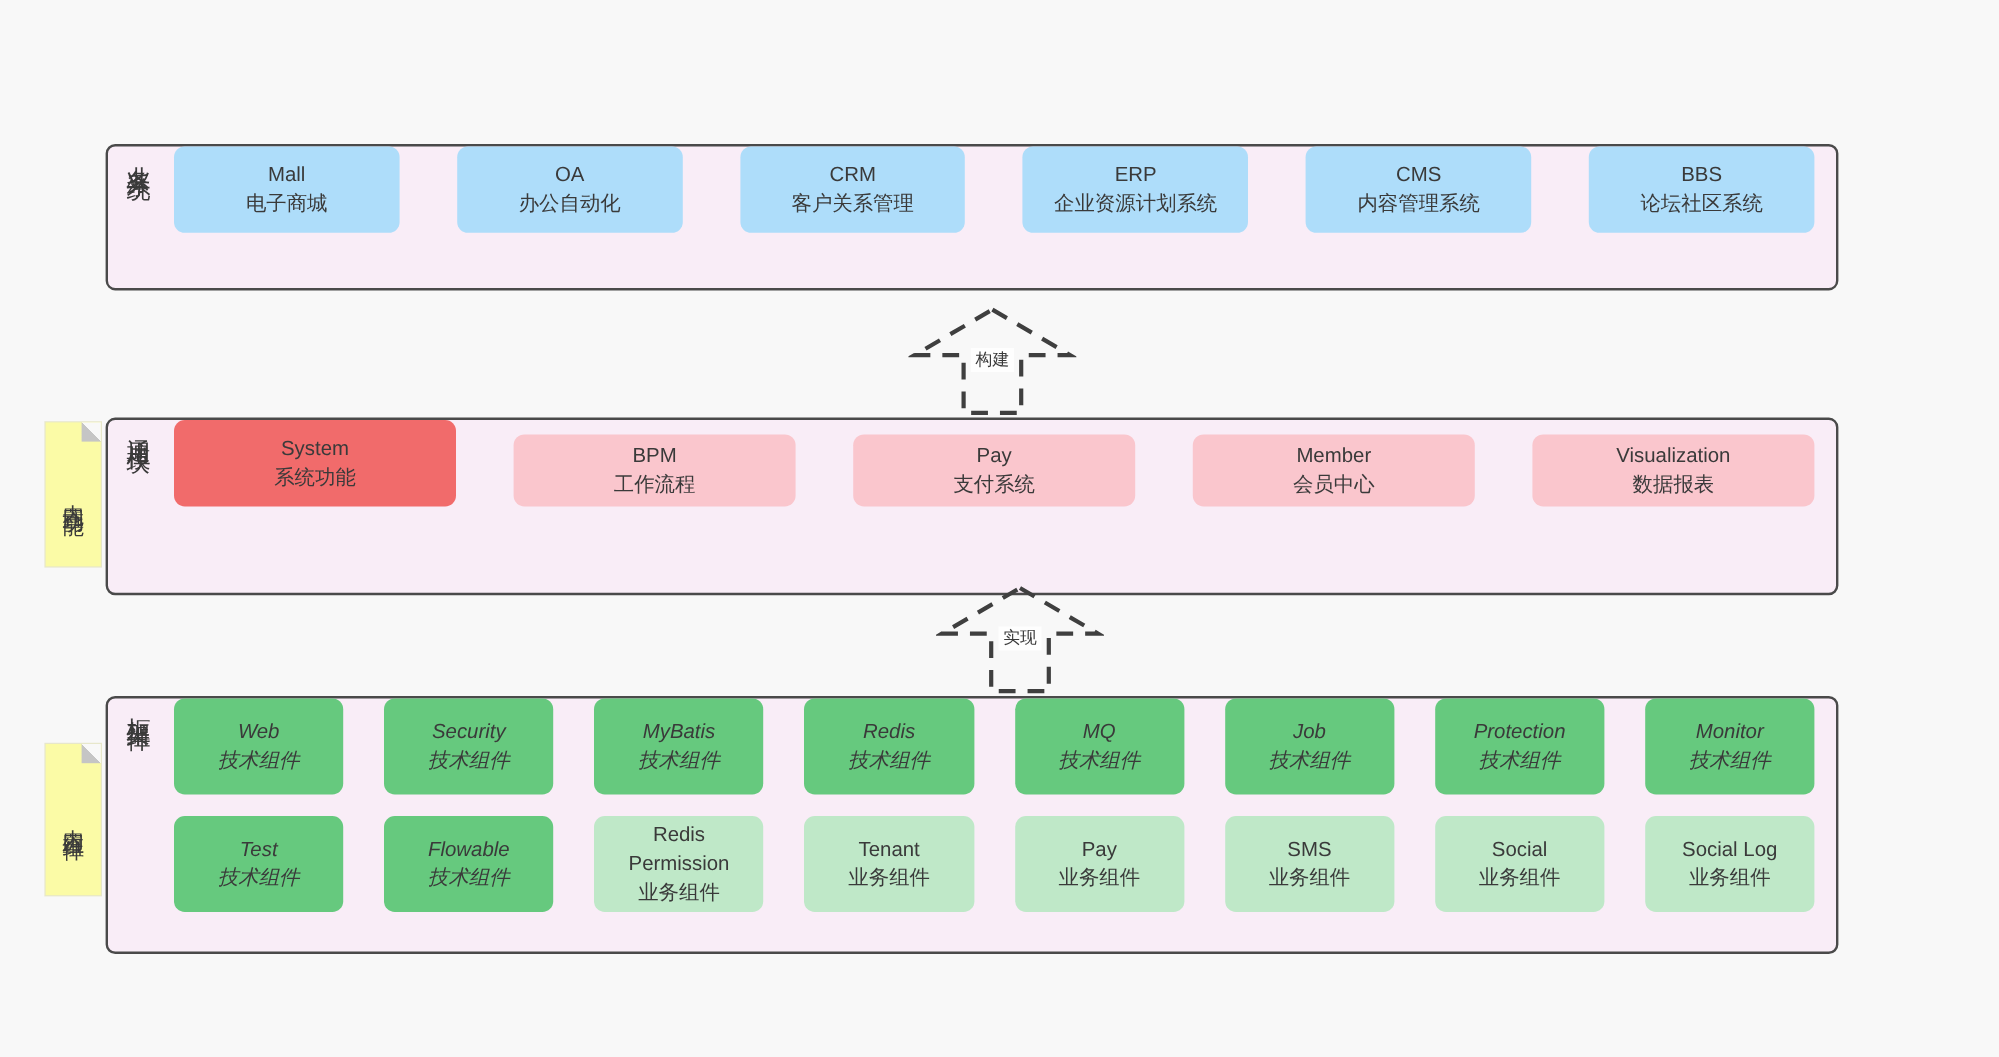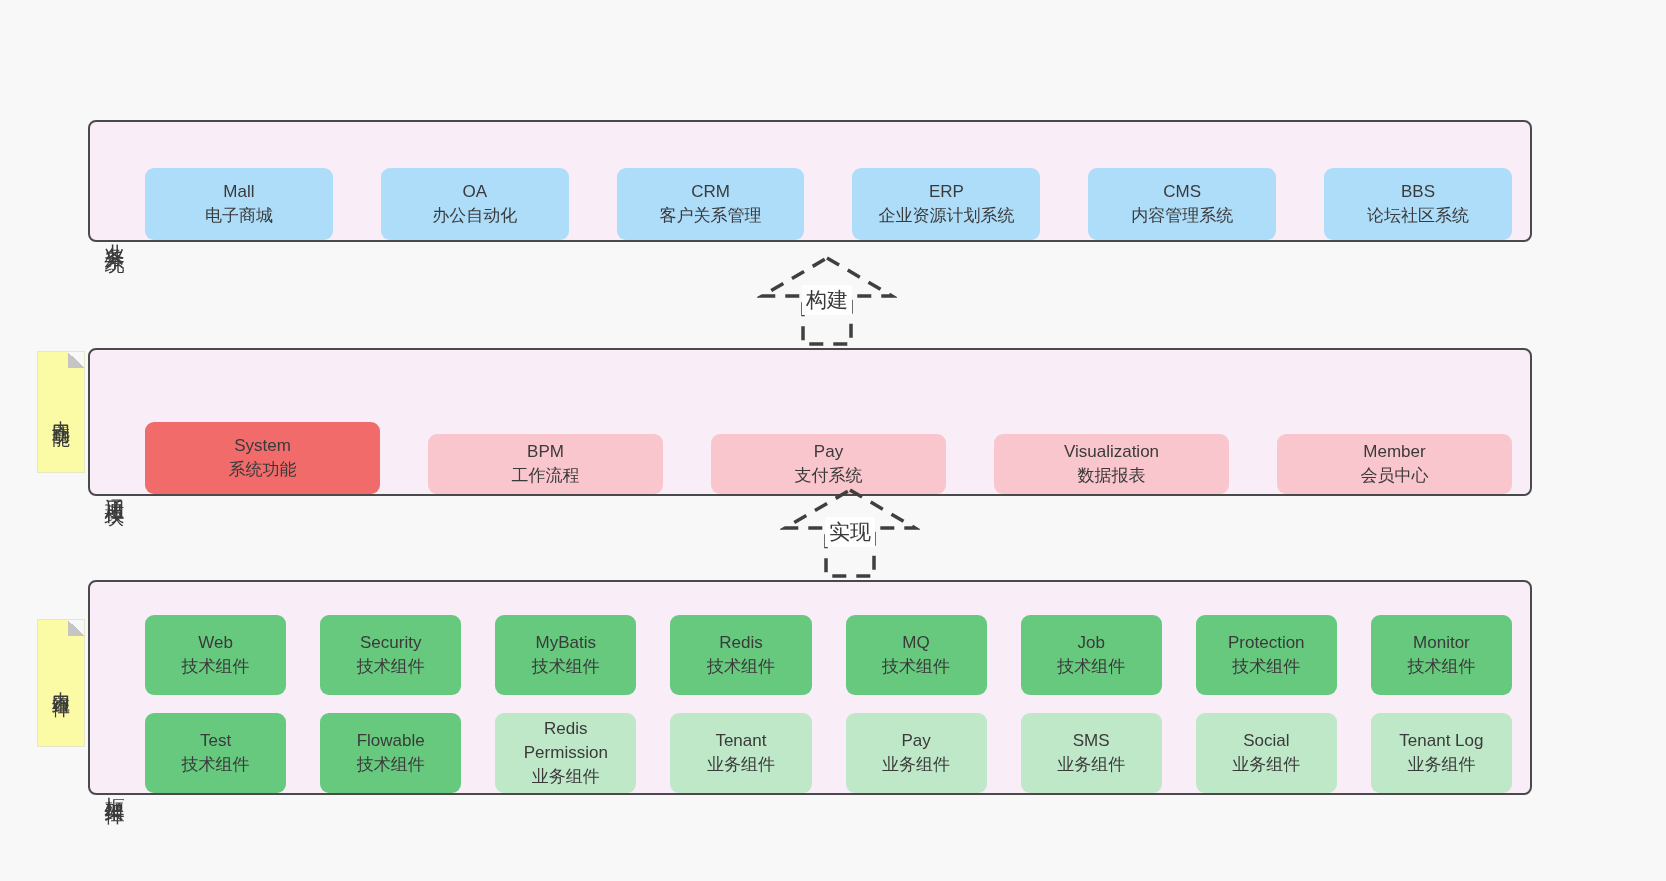--- a/index.html
+++ b/index.html
@@ -9,21 +9,21 @@
     --sticky-yellow:#fbfba6; --sticky-fold:#c5c5c5;
     --text:#3a3a3a; --arrow:#3f3f3f;
   }
   html,body{margin:0;padding:0;}
   body{background:var(--page-bg);font-family:"Liberation Sans","DejaVu Sans",sans-serif;color:var(--text);}
   .stage{position:relative;width:1666px;height:881px;background:var(--page-bg);overflow:hidden;}
 
   .panel{
     position:absolute;left:88px;width:1444px;box-sizing:border-box;
     background:var(--panel-bg);border:2px solid var(--panel-border);border-radius:8px;
-    display:flex;align-items:flex-end;
+    display:flex;align-items:flex-start;
   }
   .panel.p0{top:120px;height:122px;}
   .panel.p1{top:348px;height:148px;}
   .panel.p2{top:580px;height:215px;}
 
   .band-label{
     display:flex;align-items:center;padding:0 20px 0 15px;
   }
   .vtext{
     writing-mode:vertical-rl;text-orientation:upright;
@@ -34,21 +34,21 @@
   .p2 .row{gap:34px;height:80px;}
 
   .box{
     flex:1;border-radius:9px;display:flex;flex-direction:column;align-items:center;justify-content:center;
     text-align:center;font-size:17px;line-height:1.42;color:var(--text);padding:4px 8px;box-sizing:border-box;
   }
   .box .line1{max-width:112px;}
   .box.blue{background:var(--blue);}
   .box.red{background:var(--red);}
   .box.pink{background:var(--pink);margin-top:12px;}
-  .box.green{background:var(--green);}
+  .box.green{background:var(--green);font-style:italic;}
   .box.lightgreen{background:var(--lightgreen);}
 
   .sticky{
     position:absolute;left:38px;width:46px;background:var(--sticky-yellow);
     display:flex;align-items:center;justify-content:center;
     box-shadow:0 0 0 1px rgba(200,200,120,.35);
   }
   .sticky.s1{top:352px;height:120px;}
   .sticky.s2{top:620px;height:126px;}
   .sticky .fold{
@@ -56,21 +56,21 @@
     background:linear-gradient(to top right,var(--sticky-fold) 50%,var(--page-bg) 50%);
   }
   .sticky .vtext{font-size:18px;letter-spacing:3px;}
 
   .arrow{position:absolute;width:140px;height:92px;}
   .arrow.a0{left:757px;top:255px;}
   .arrow.a1{left:780px;top:487px;}
   .arrow svg{display:block;width:100%;height:100%;}
   .arrow-label{
     position:absolute;left:50%;top:45px;transform:translate(-50%,-50%);
-    background:#fefefe;padding:1px 4px;font-size:21px;color:var(--text);white-space:nowrap;
+    background:#fefefe;padding:1px 4px;font-size:14px;color:var(--text);white-space:nowrap;
   }
 </style>
 </head>
 <body>
 
 <div class="stage">
 
   <section class="panel p0" id="band-0">
     <div class="band-label">
       <span class="vtext">业务系统</span>
@@ -124,26 +124,26 @@
           </div>
           <div class="box pink">
             <div class="line1">BPM</div>
             <div>工作流程</div>
           </div>
           <div class="box pink">
             <div class="line1">Pay</div>
             <div>支付系统</div>
           </div>
           <div class="box pink">
+            <div class="line1">Member</div>
+            <div>会员中心</div>
+          </div>
+          <div class="box pink">
             <div class="line1">Visualization</div>
             <div>数据报表</div>
-          </div>
-          <div class="box pink">
-            <div class="line1">Member</div>
-            <div>会员中心</div>
           </div>
         </div>
       </div>
   </section>
   <div class="sticky s1">
     <div class="fold"></div>
     <span class="vtext">内置功能</span>
   </div>
 
   <div class="arrow a1">
@@ -215,21 +215,21 @@
           </div>
           <div class="box lightgreen">
             <div class="line1">SMS</div>
             <div>业务组件</div>
           </div>
           <div class="box lightgreen">
             <div class="line1">Social</div>
             <div>业务组件</div>
           </div>
           <div class="box lightgreen">
-            <div class="line1">Tenant Log</div>
+            <div class="line1">Social Log</div>
             <div>业务组件</div>
           </div>
         </div>
       </div>
   </section>
   <div class="sticky s2">
     <div class="fold"></div>
     <span class="vtext">内置组件</span>
   </div>
 

